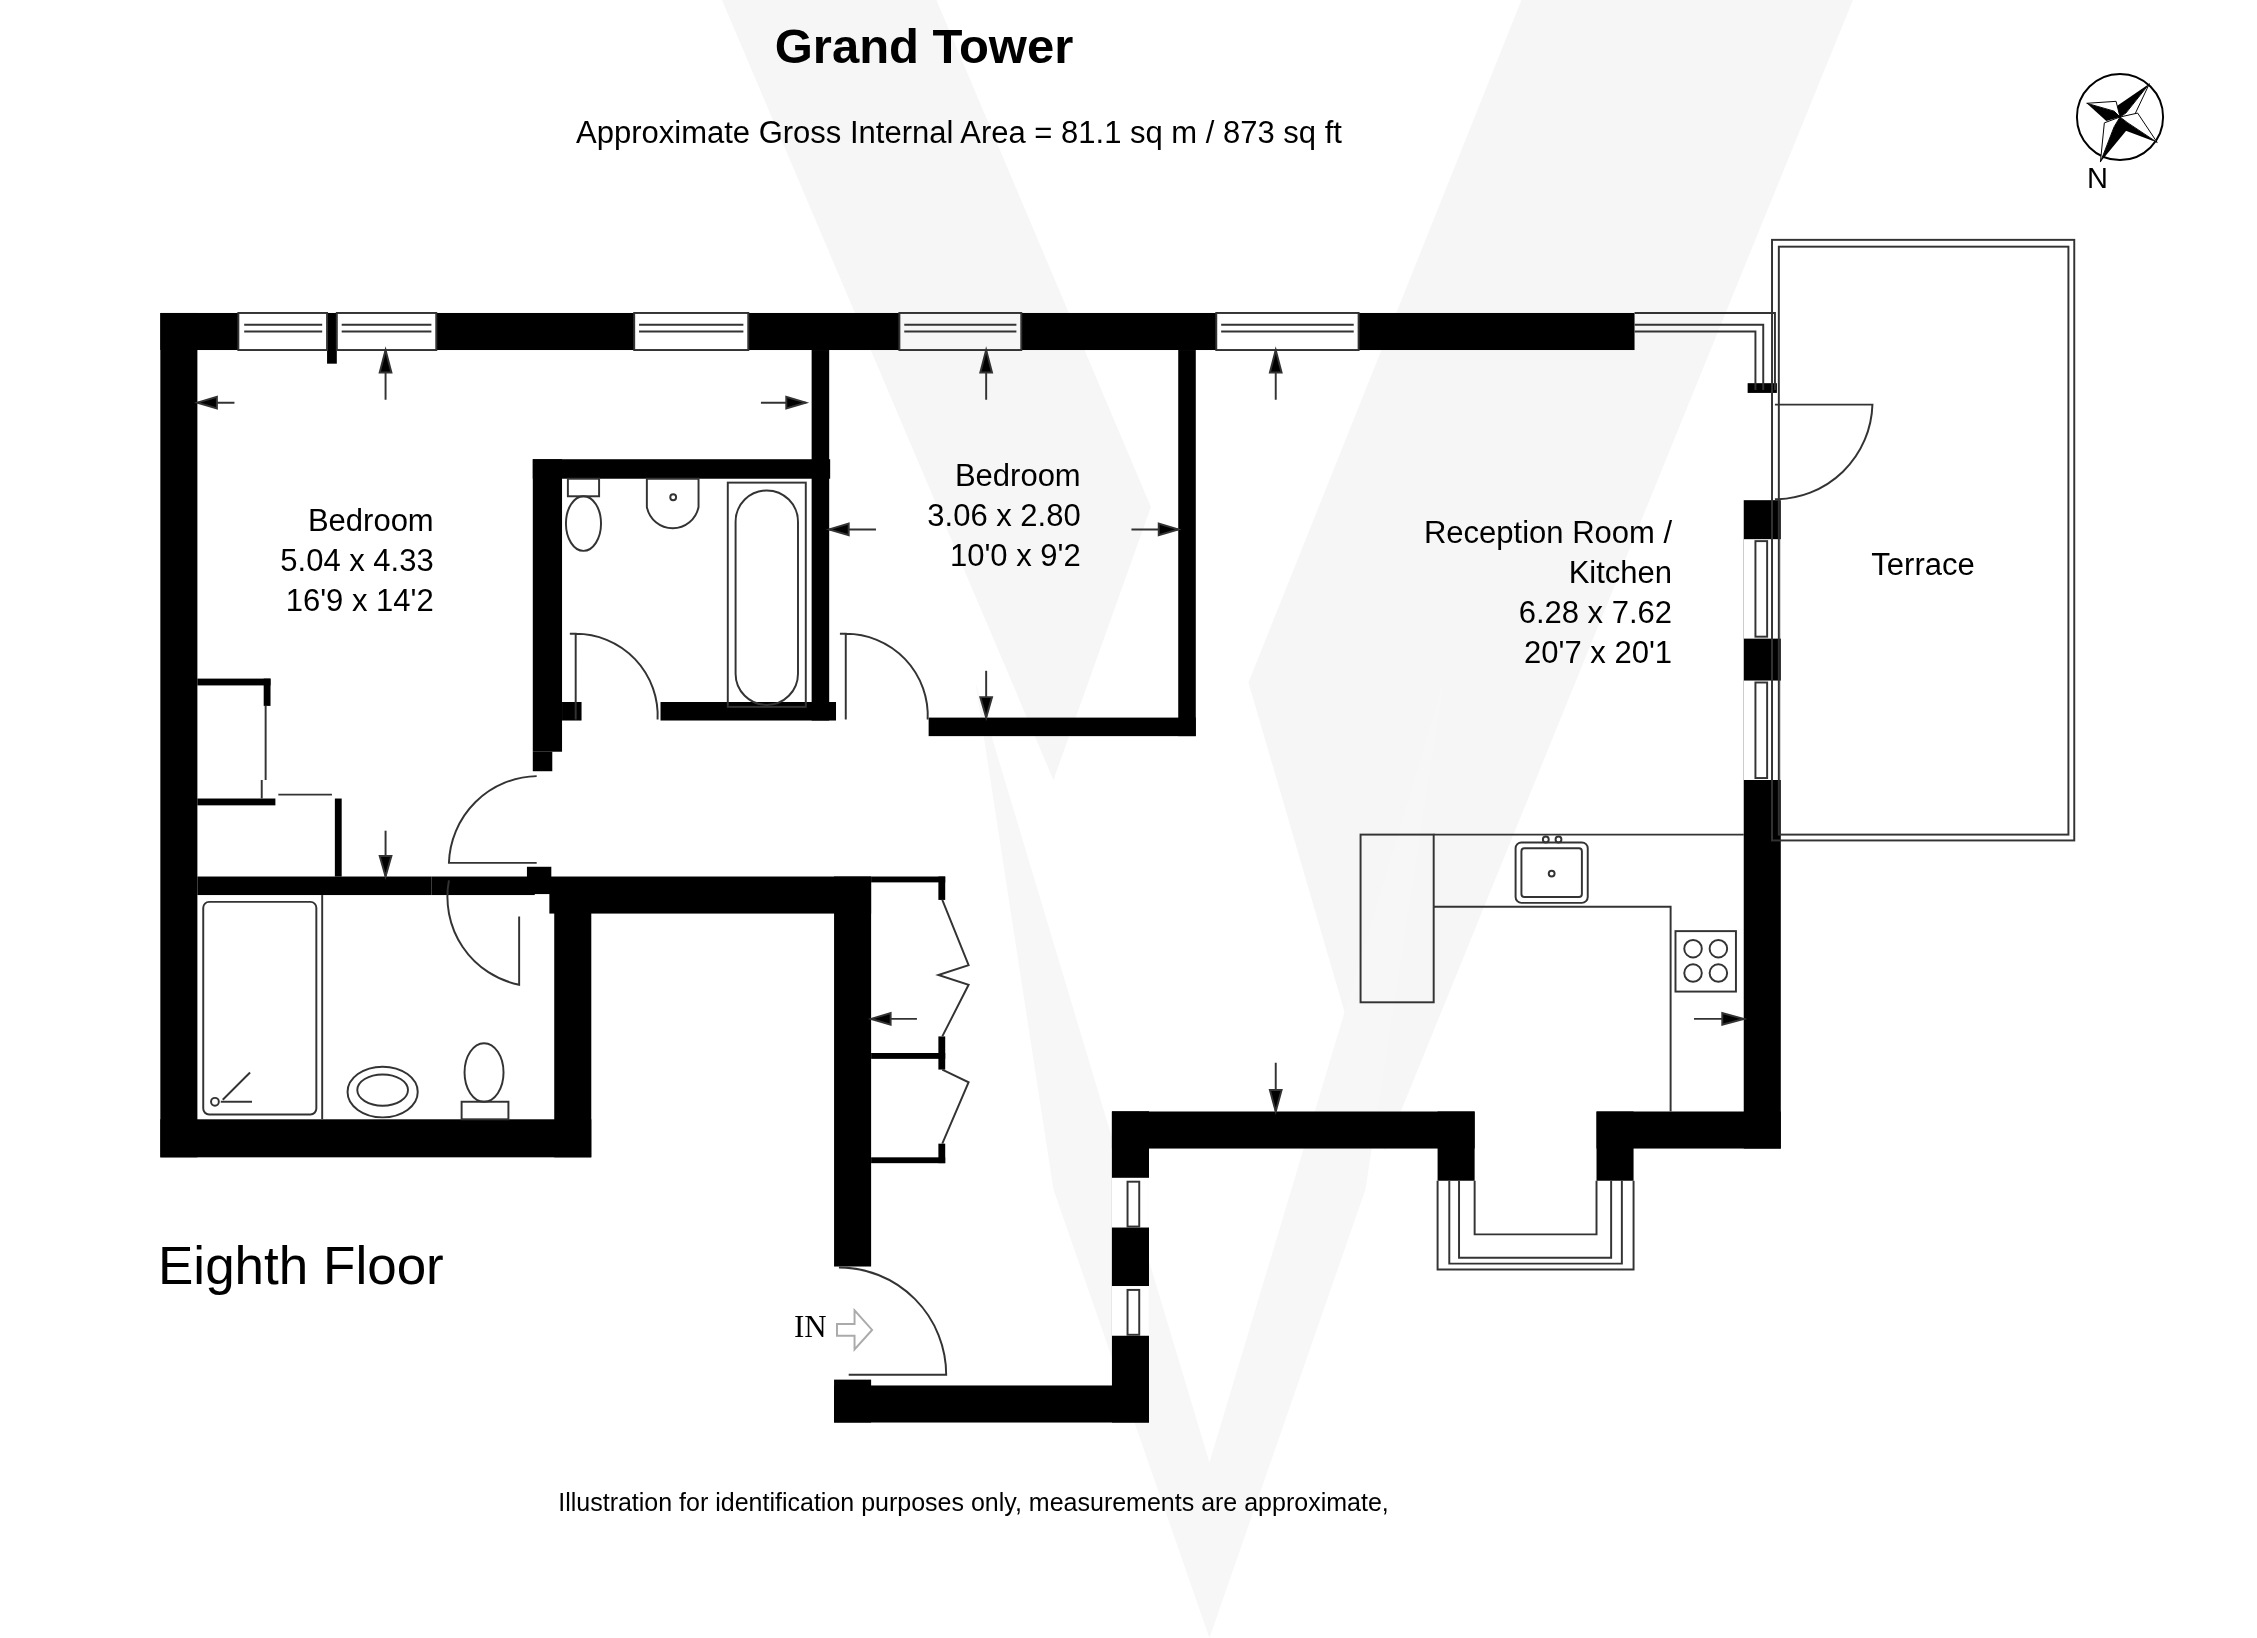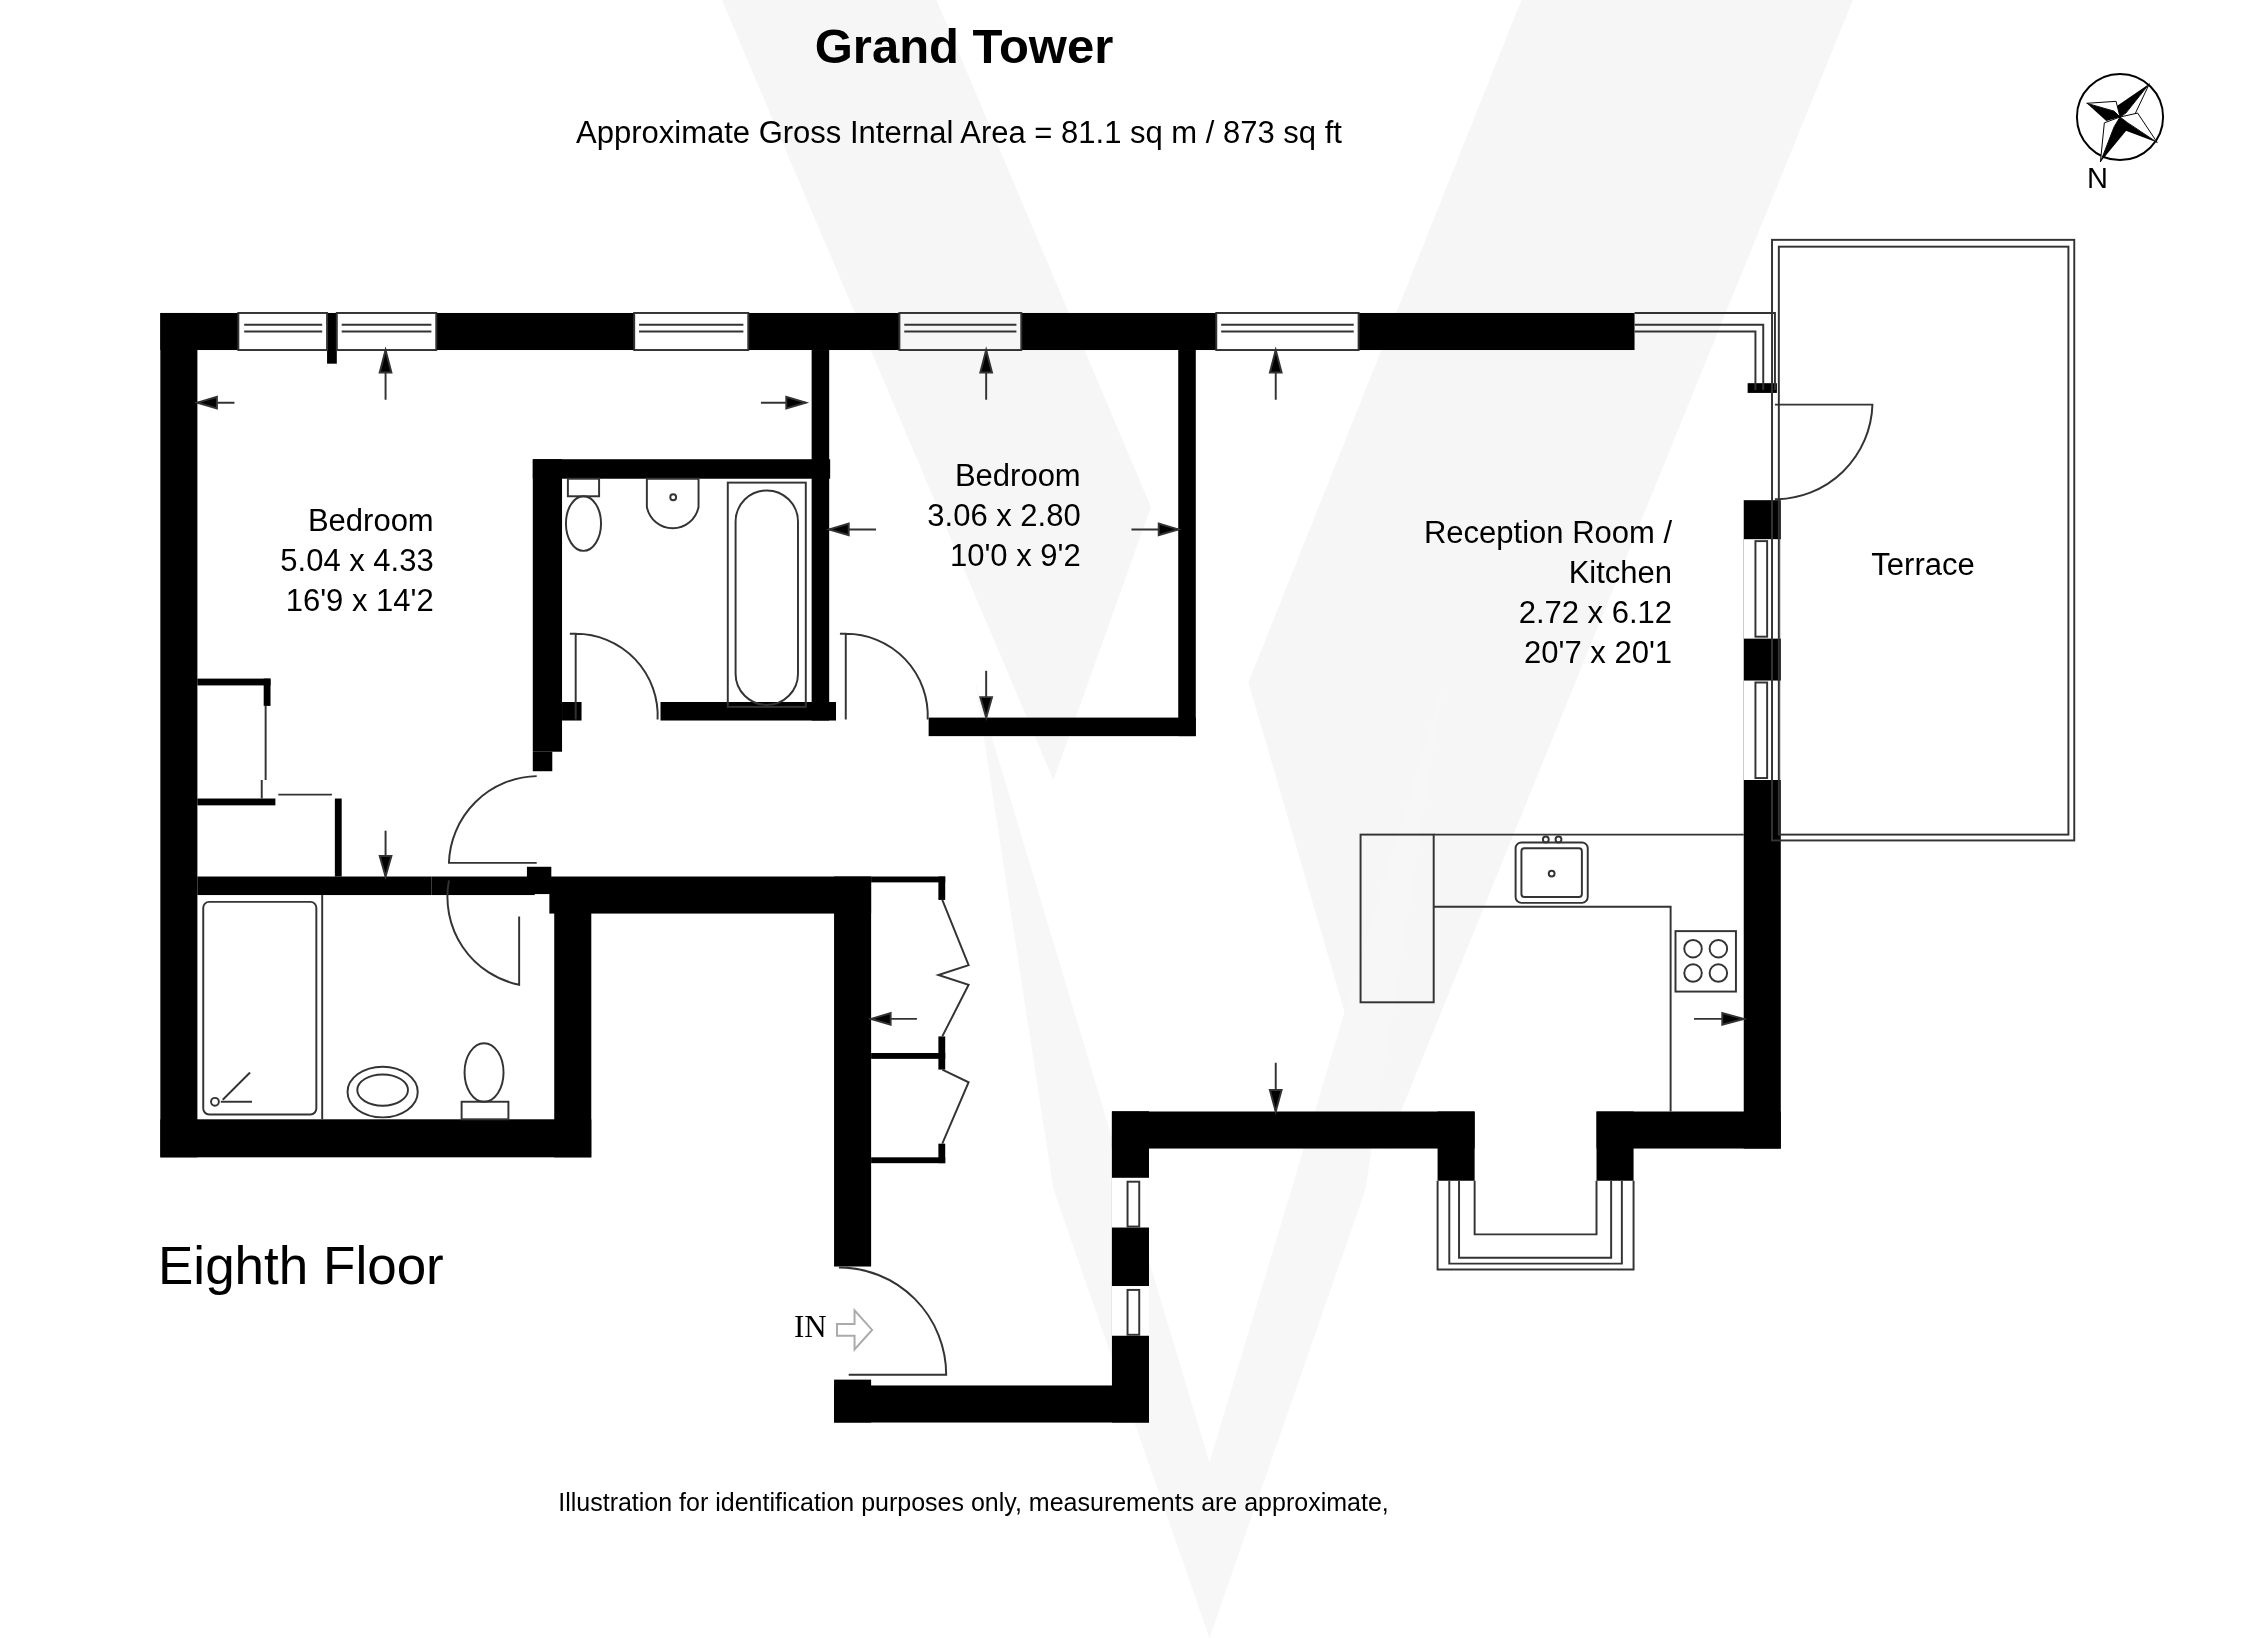--- a/index.html
+++ b/index.html
@@ -1,19 +1,19 @@
 <!DOCTYPE html>
 <html><head>
 <meta charset="utf-8">
 <style>
   html, body { margin:0; padding:0; background:#ffffff; }
   body { width:2258px; height:1638px; position:relative; overflow:hidden;
          font-family:"Liberation Sans", sans-serif; color:#000; }
   .abs { position:absolute; }
-  #title { left:0; width:1848px; top:17.6px; text-align:center; font-weight:bold; font-size:49px;margin-left:40px; }
+  #title { left:0; width:1848px; top:17.6px; text-align:center; font-weight:bold; font-size:49px; }
   #area { left:0; width:1918px; top:115px; text-align:center; font-size:31px; }
   #plan { left:0; top:0; }
   .room-label { position:absolute; text-align:right; font-size:31px; line-height:40px; transform:translateX(-50%); white-space:nowrap; }
   #floor { left:158px; top:1235px; font-weight:normal; font-size:53px; }
   #in-label { left:794px; top:1309px; font-size:31px;font-family:Liberation Serif, serif; }
   #footer { left:0; width:1947px; top:1484px; text-align:center; font-size:25px; line-height:37px; }
   #compass { left:2073px; top:70px; }
   #compass-n { left:2087px; top:162px; font-size:29px; }
   .wm { position:absolute; }
 </style>
@@ -221,21 +221,21 @@
   <div>16'9 x 14'2</div>
 </div>
 <div class="room-label" style="left:1004px;top:456px">
   <div>Bedroom</div>
   <div>3.06 x 2.80</div>
   <div>10'0 x 9'2</div>
 </div>
 <div class="room-label" style="left:1548px;top:513px">
   <div>Reception Room /</div>
   <div>Kitchen</div>
-  <div>2.72 x 6.12</div>
+  <div>6.28 x 7.62</div>
   <div>20'7 x 20'1</div>
 </div>
 <div class="room-label" style="left:1923px;top:545px">
   <div>Terrace</div>
 </div>
 
 <div id="floor" class="abs">Eighth Floor</div>
 <div id="in-label" class="abs">IN</div>
 
 <div id="footer" class="abs">

